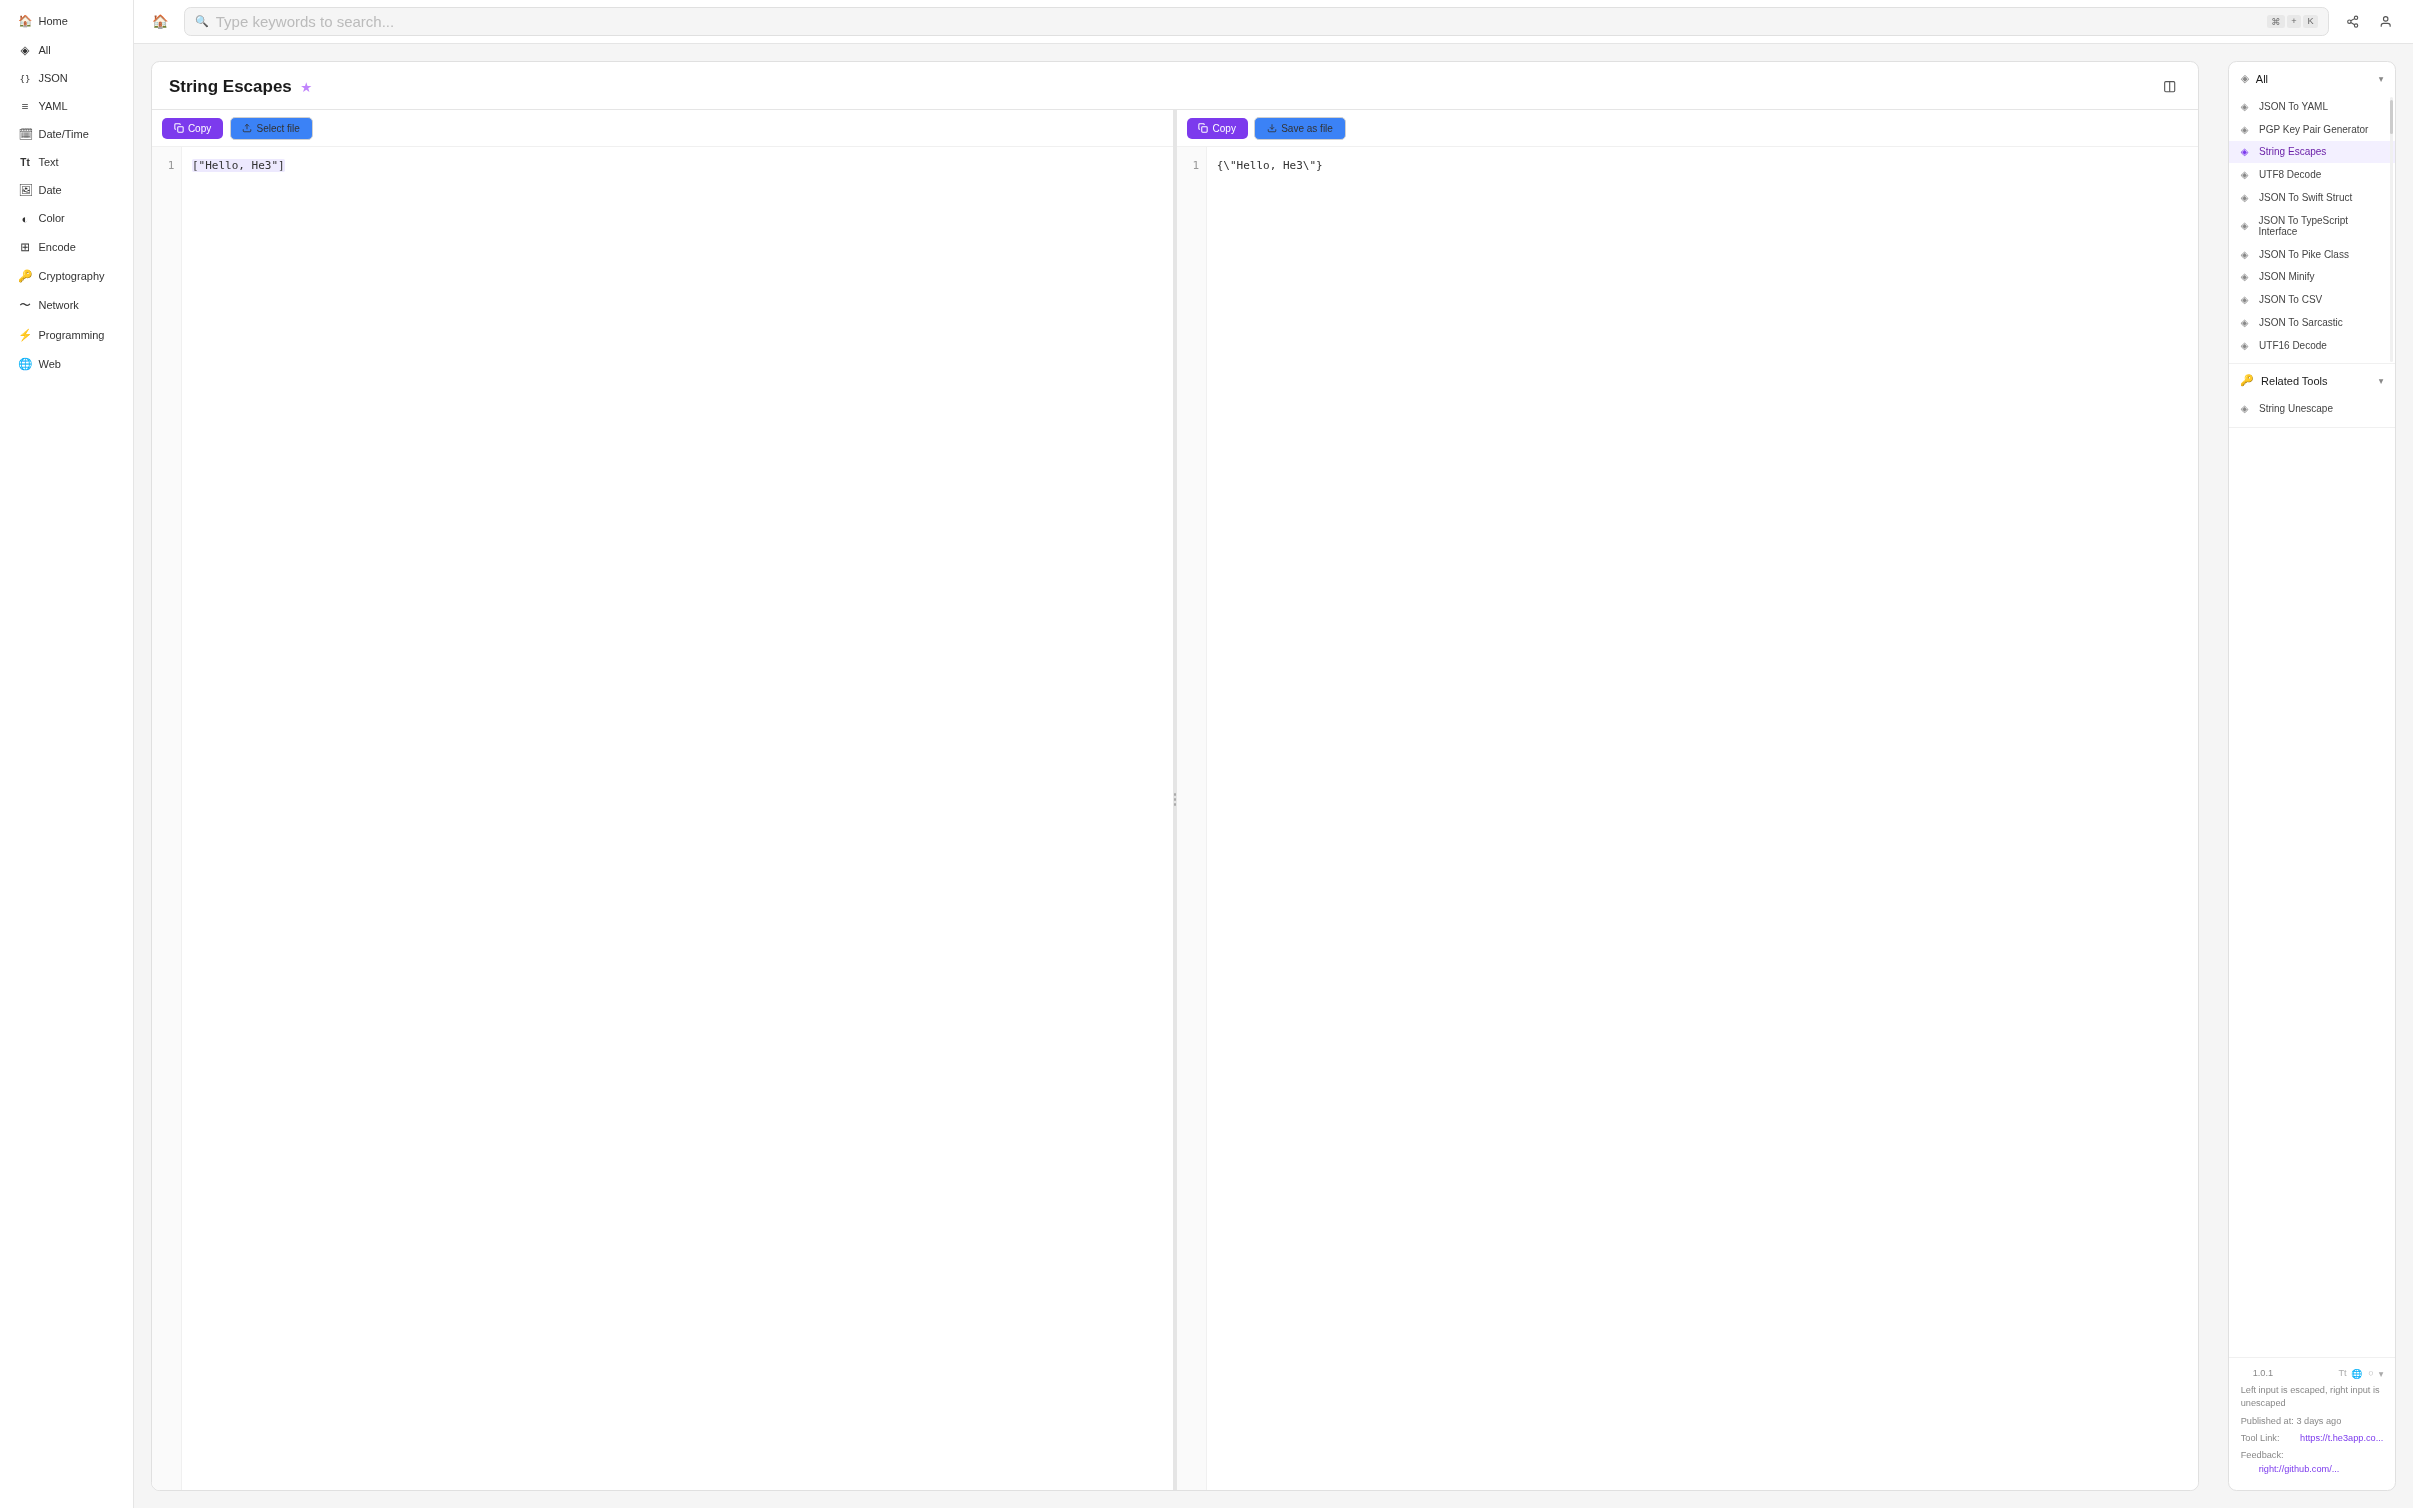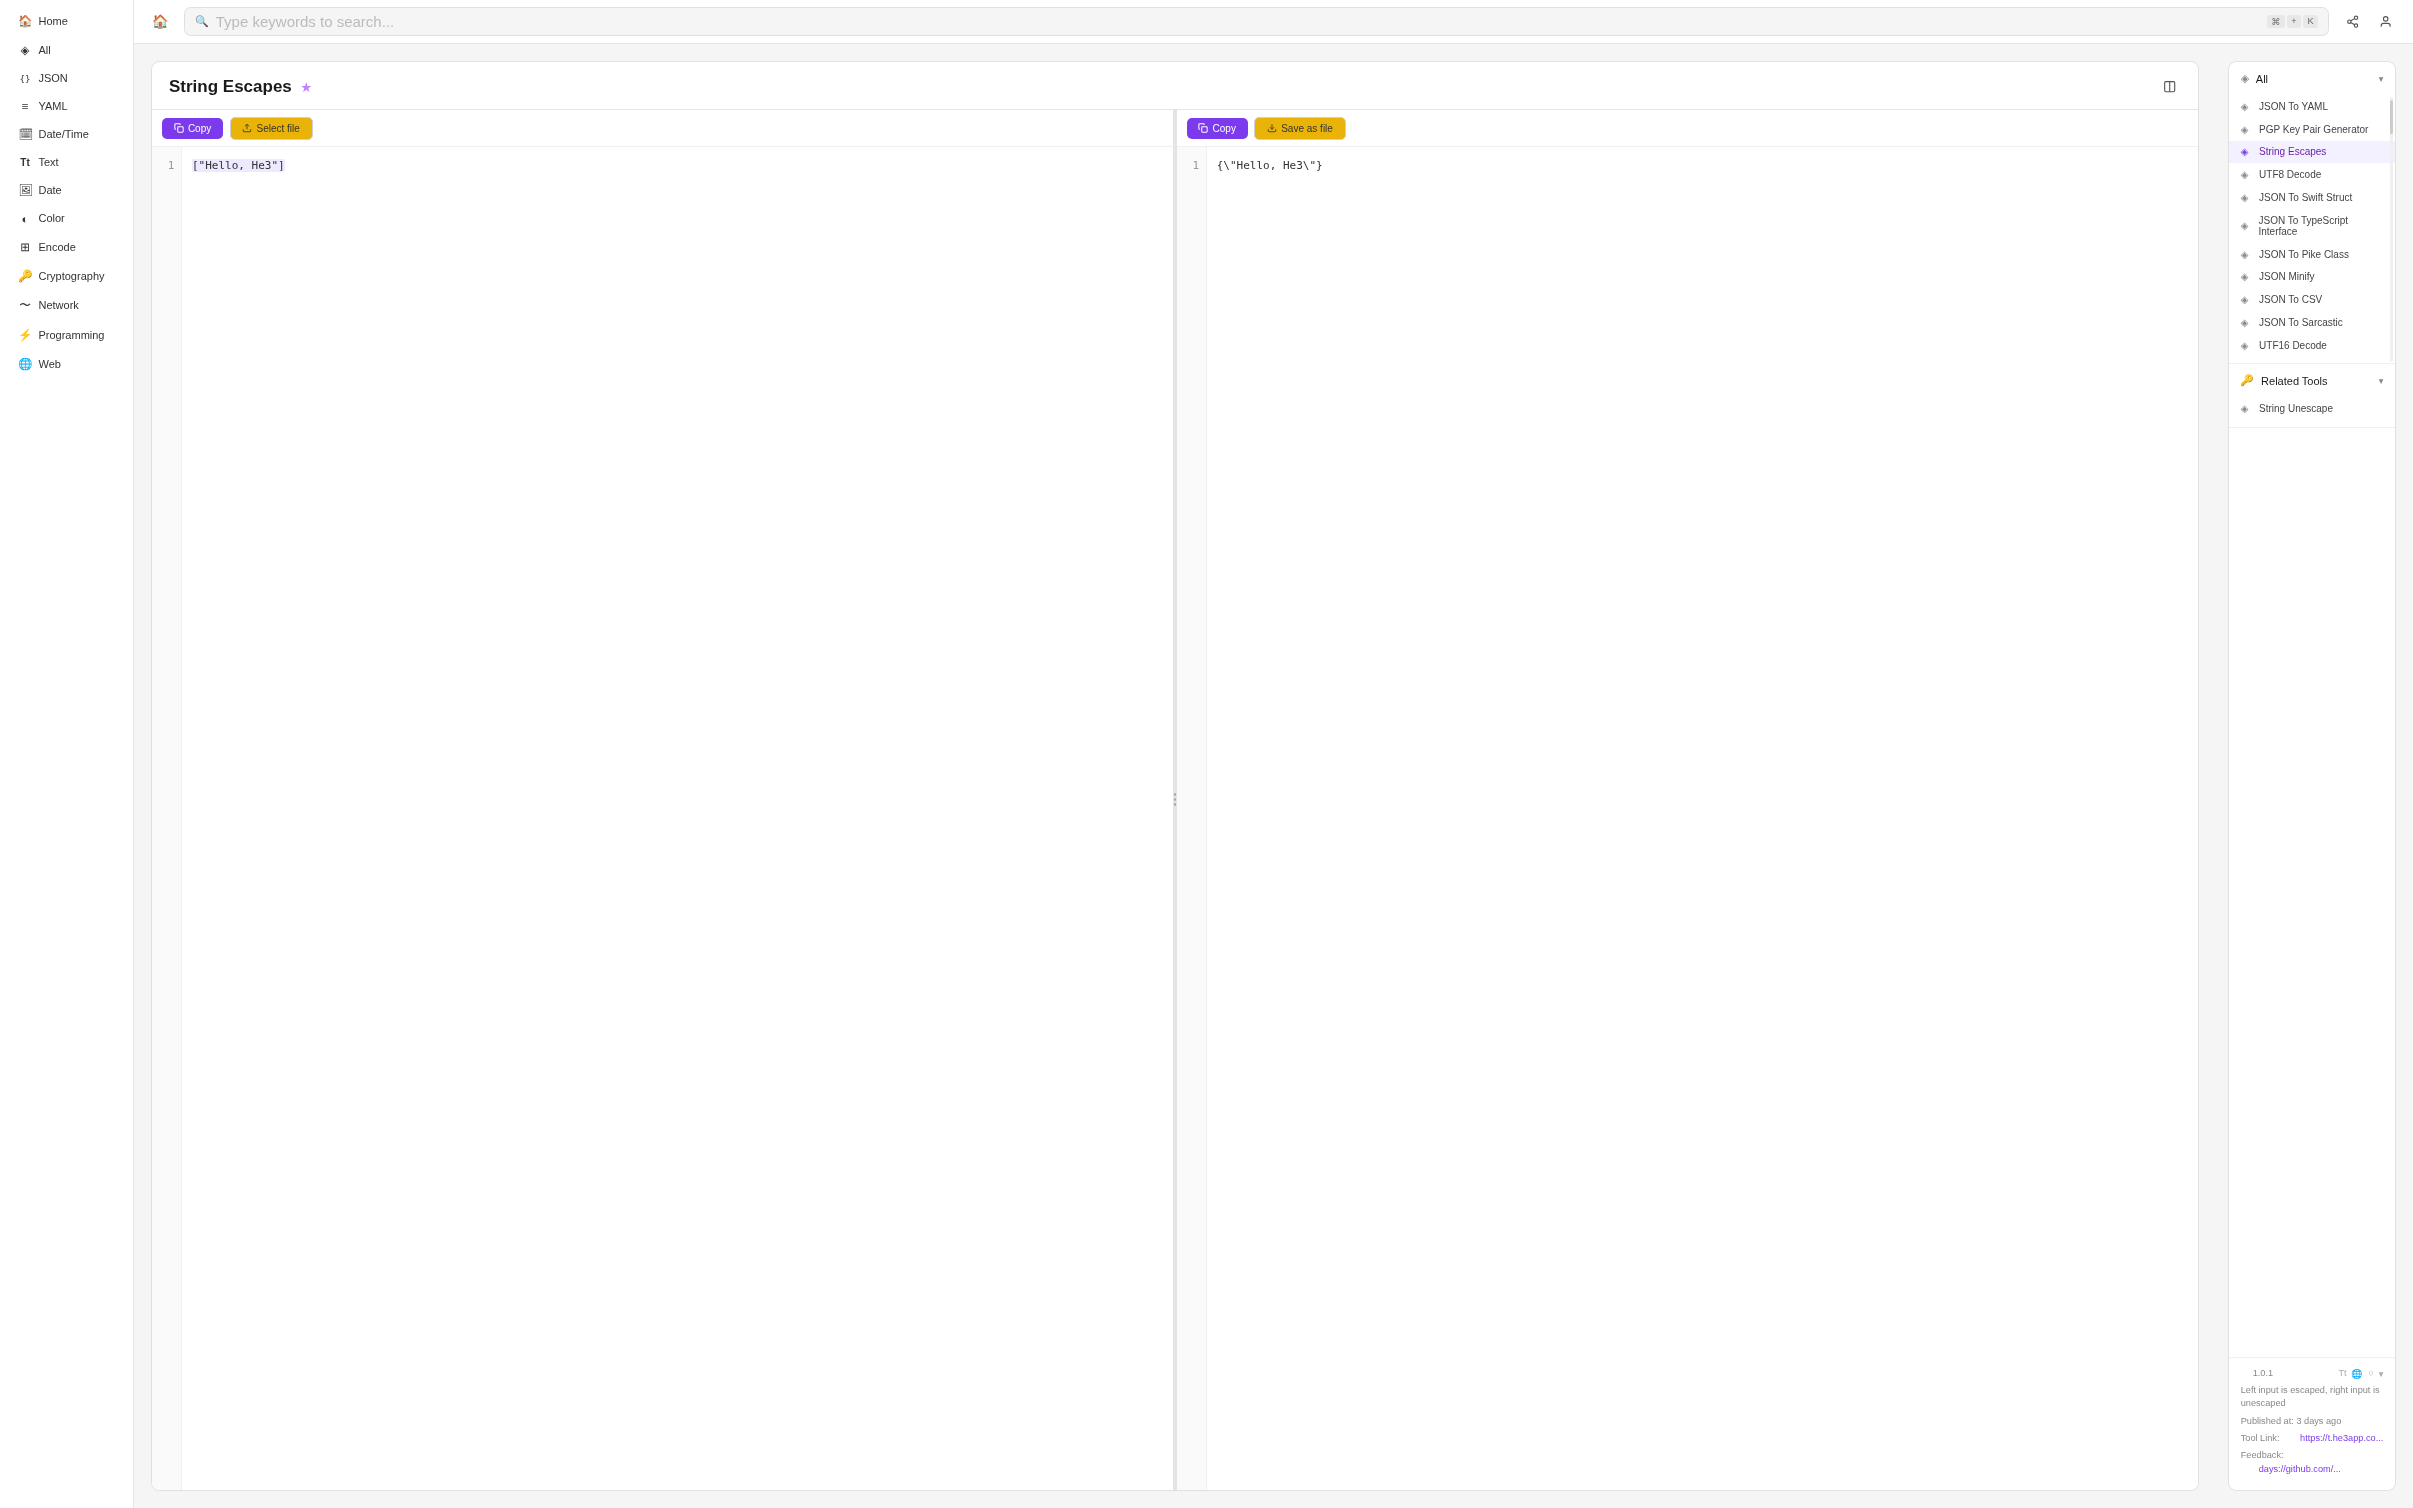--- a/index.html
+++ b/index.html
@@ -31,21 +31,21 @@
     .tool-header { padding: 13.4px 17px 10px; display: flex; align-items: center; gap: 8.4px; }
     .tool-title { font-size: 17px; font-weight: 600; color: #1a1a1a; }
     .star-icon { color: #c084fc; font-size: 13.4px; cursor: pointer; }
     .split-toggle { margin-left: auto; width: 23.5px; height: 23.5px; display: flex; align-items: center; justify-content: center; cursor: pointer; color: #555; border-radius: 3.4px; }
 
     
     .editors { flex: 1; display: flex; overflow: hidden; }
     .editor-pane { flex: 1; display: flex; flex-direction: column; border-top: 0.8px solid #e5e5e5; overflow: hidden; }
     .editor-toolbar { padding: 6.7px 10px; display: flex; gap: 6.7px; align-items: center; border-bottom: 0.8px solid #f0f0f0; }
     .btn-purple { background: #7c3aed; color: white; border: none; border-radius: 5px; padding: 5px 11.7px; font-size: 10px; cursor: pointer; display: flex; align-items: center; gap: 4.2px; font-weight: 500; }
-    .btn-outline { background: #eab308; color: #333; border: 0.8px solid #d0d0d0; border-radius: 5px; padding: 5px 11.7px; font-size: 10px; cursor: pointer; display: flex; align-items: center; gap: 4.2px; font-weight: 500; }
+    .btn-outline { background: #3b82f6; color: #333; border: 0.8px solid #d0d0d0; border-radius: 5px; padding: 5px 11.7px; font-size: 10px; cursor: pointer; display: flex; align-items: center; gap: 4.2px; font-weight: 500; }
     .editor-content { flex: 1; display: flex; overflow: auto; background: #ffffff; }
     .line-numbers { padding: 10px 6.7px; background: #fafafa; border-right: 0.8px solid #f0f0f0; color: #999; font-family: 'SF Mono', Monaco, monospace; font-size: 11px; line-height: 1.6; text-align: right; min-width: 30px; user-select: none; }
     .code-area { flex: 1; padding: 10px; font-family: 'SF Mono', Monaco, monospace; font-size: 11px; line-height: 1.6; color: #333; white-space: pre; }
     .code-highlight { background: #ede9fe; border-radius: 1.7px; }
     .divider-handle { width: 3.4px; background: #e5e5e5; cursor: col-resize; display: flex; align-items: center; justify-content: center; }
     .divider-dots { display: flex; flex-direction: column; gap: 2.5px; }
     .divider-dot { width: 2.5px; height: 2.5px; background: #aaa; border-radius: 50%; }
 
     
     .right-panel { width: 168px; background: #ffffff; border: 0.8px solid #e0e0e0; border-radius: 8.4px; overflow: hidden; display: flex; flex-direction: column; }
@@ -324,19 +324,19 @@
         <div class="info-row">
           <span>Published at:</span>
           <span>3 days ago</span>
         </div>
         <div class="info-row">
           <span>Tool Link:</span>
           <a class="info-link" href="#">https://t.he3app.co...</a>
         </div>
         <div class="info-row">
           <span>Feedback:</span>
-          <a class="info-link" href="#">days://github.com/...</a>
+          <a class="info-link" href="#">right://github.com/...</a>
         </div>
       </div>
     </div>
   </div>
 </div>
 
 
 </body></html>

